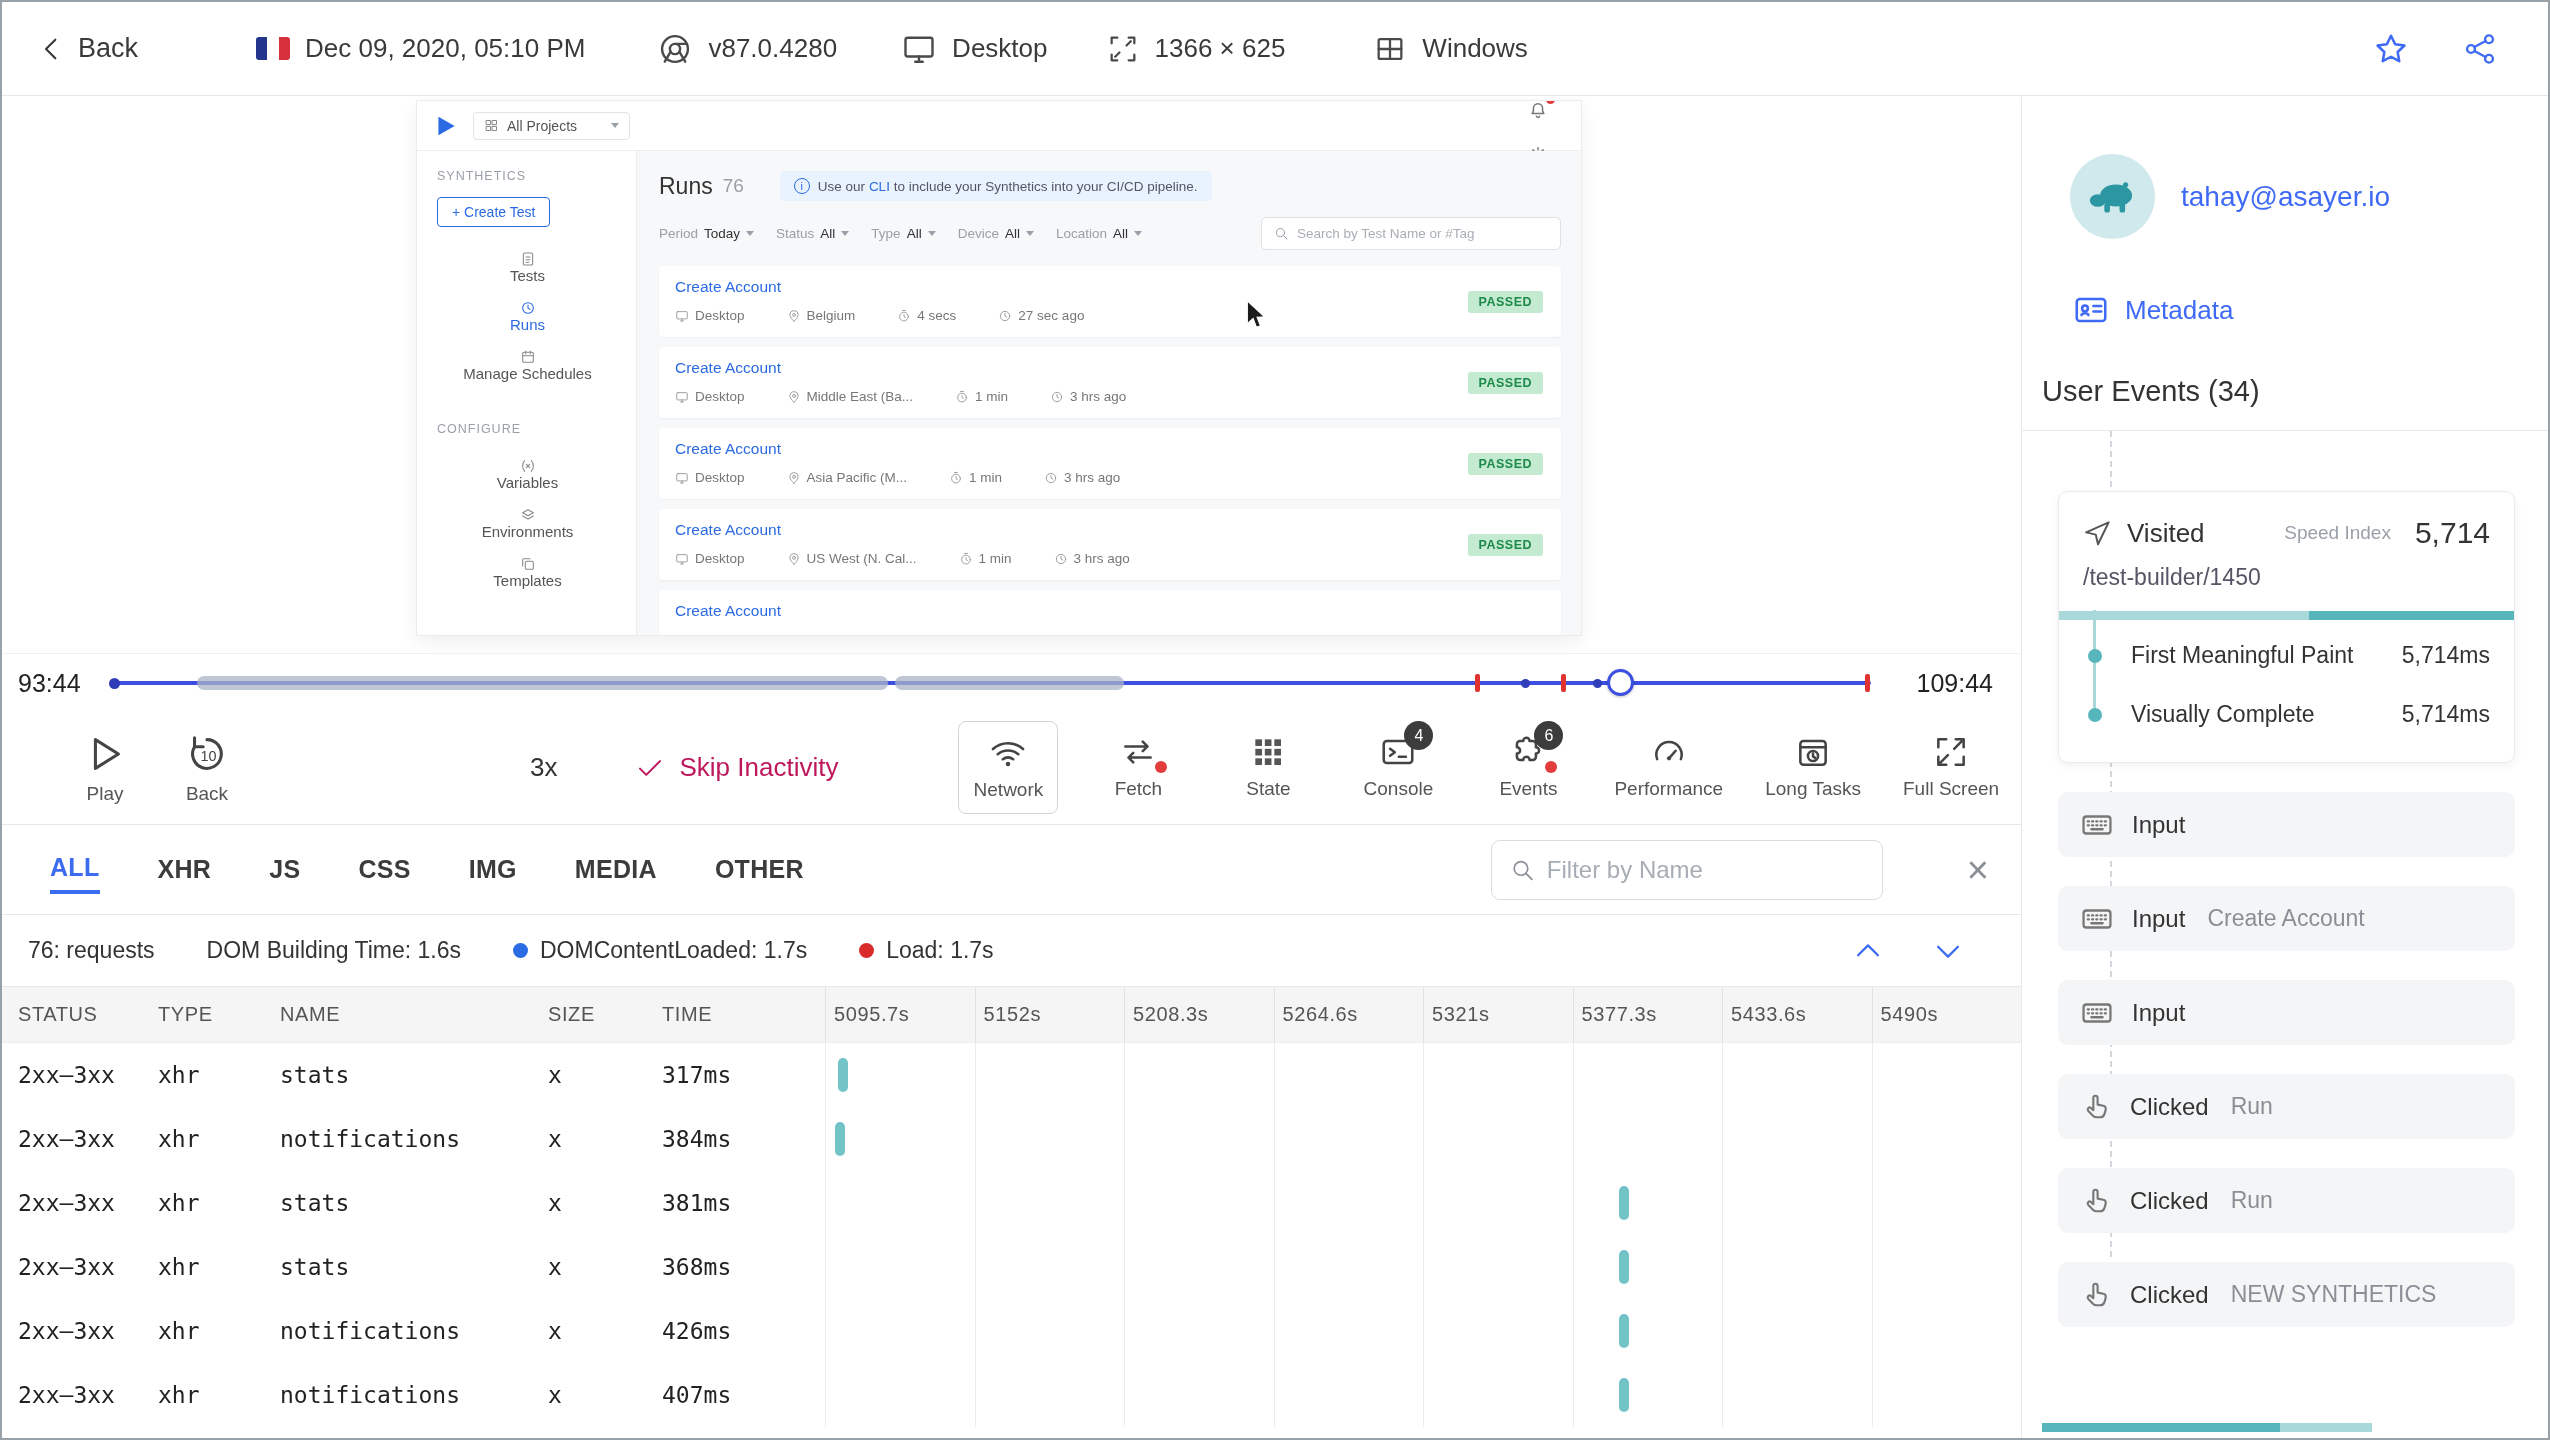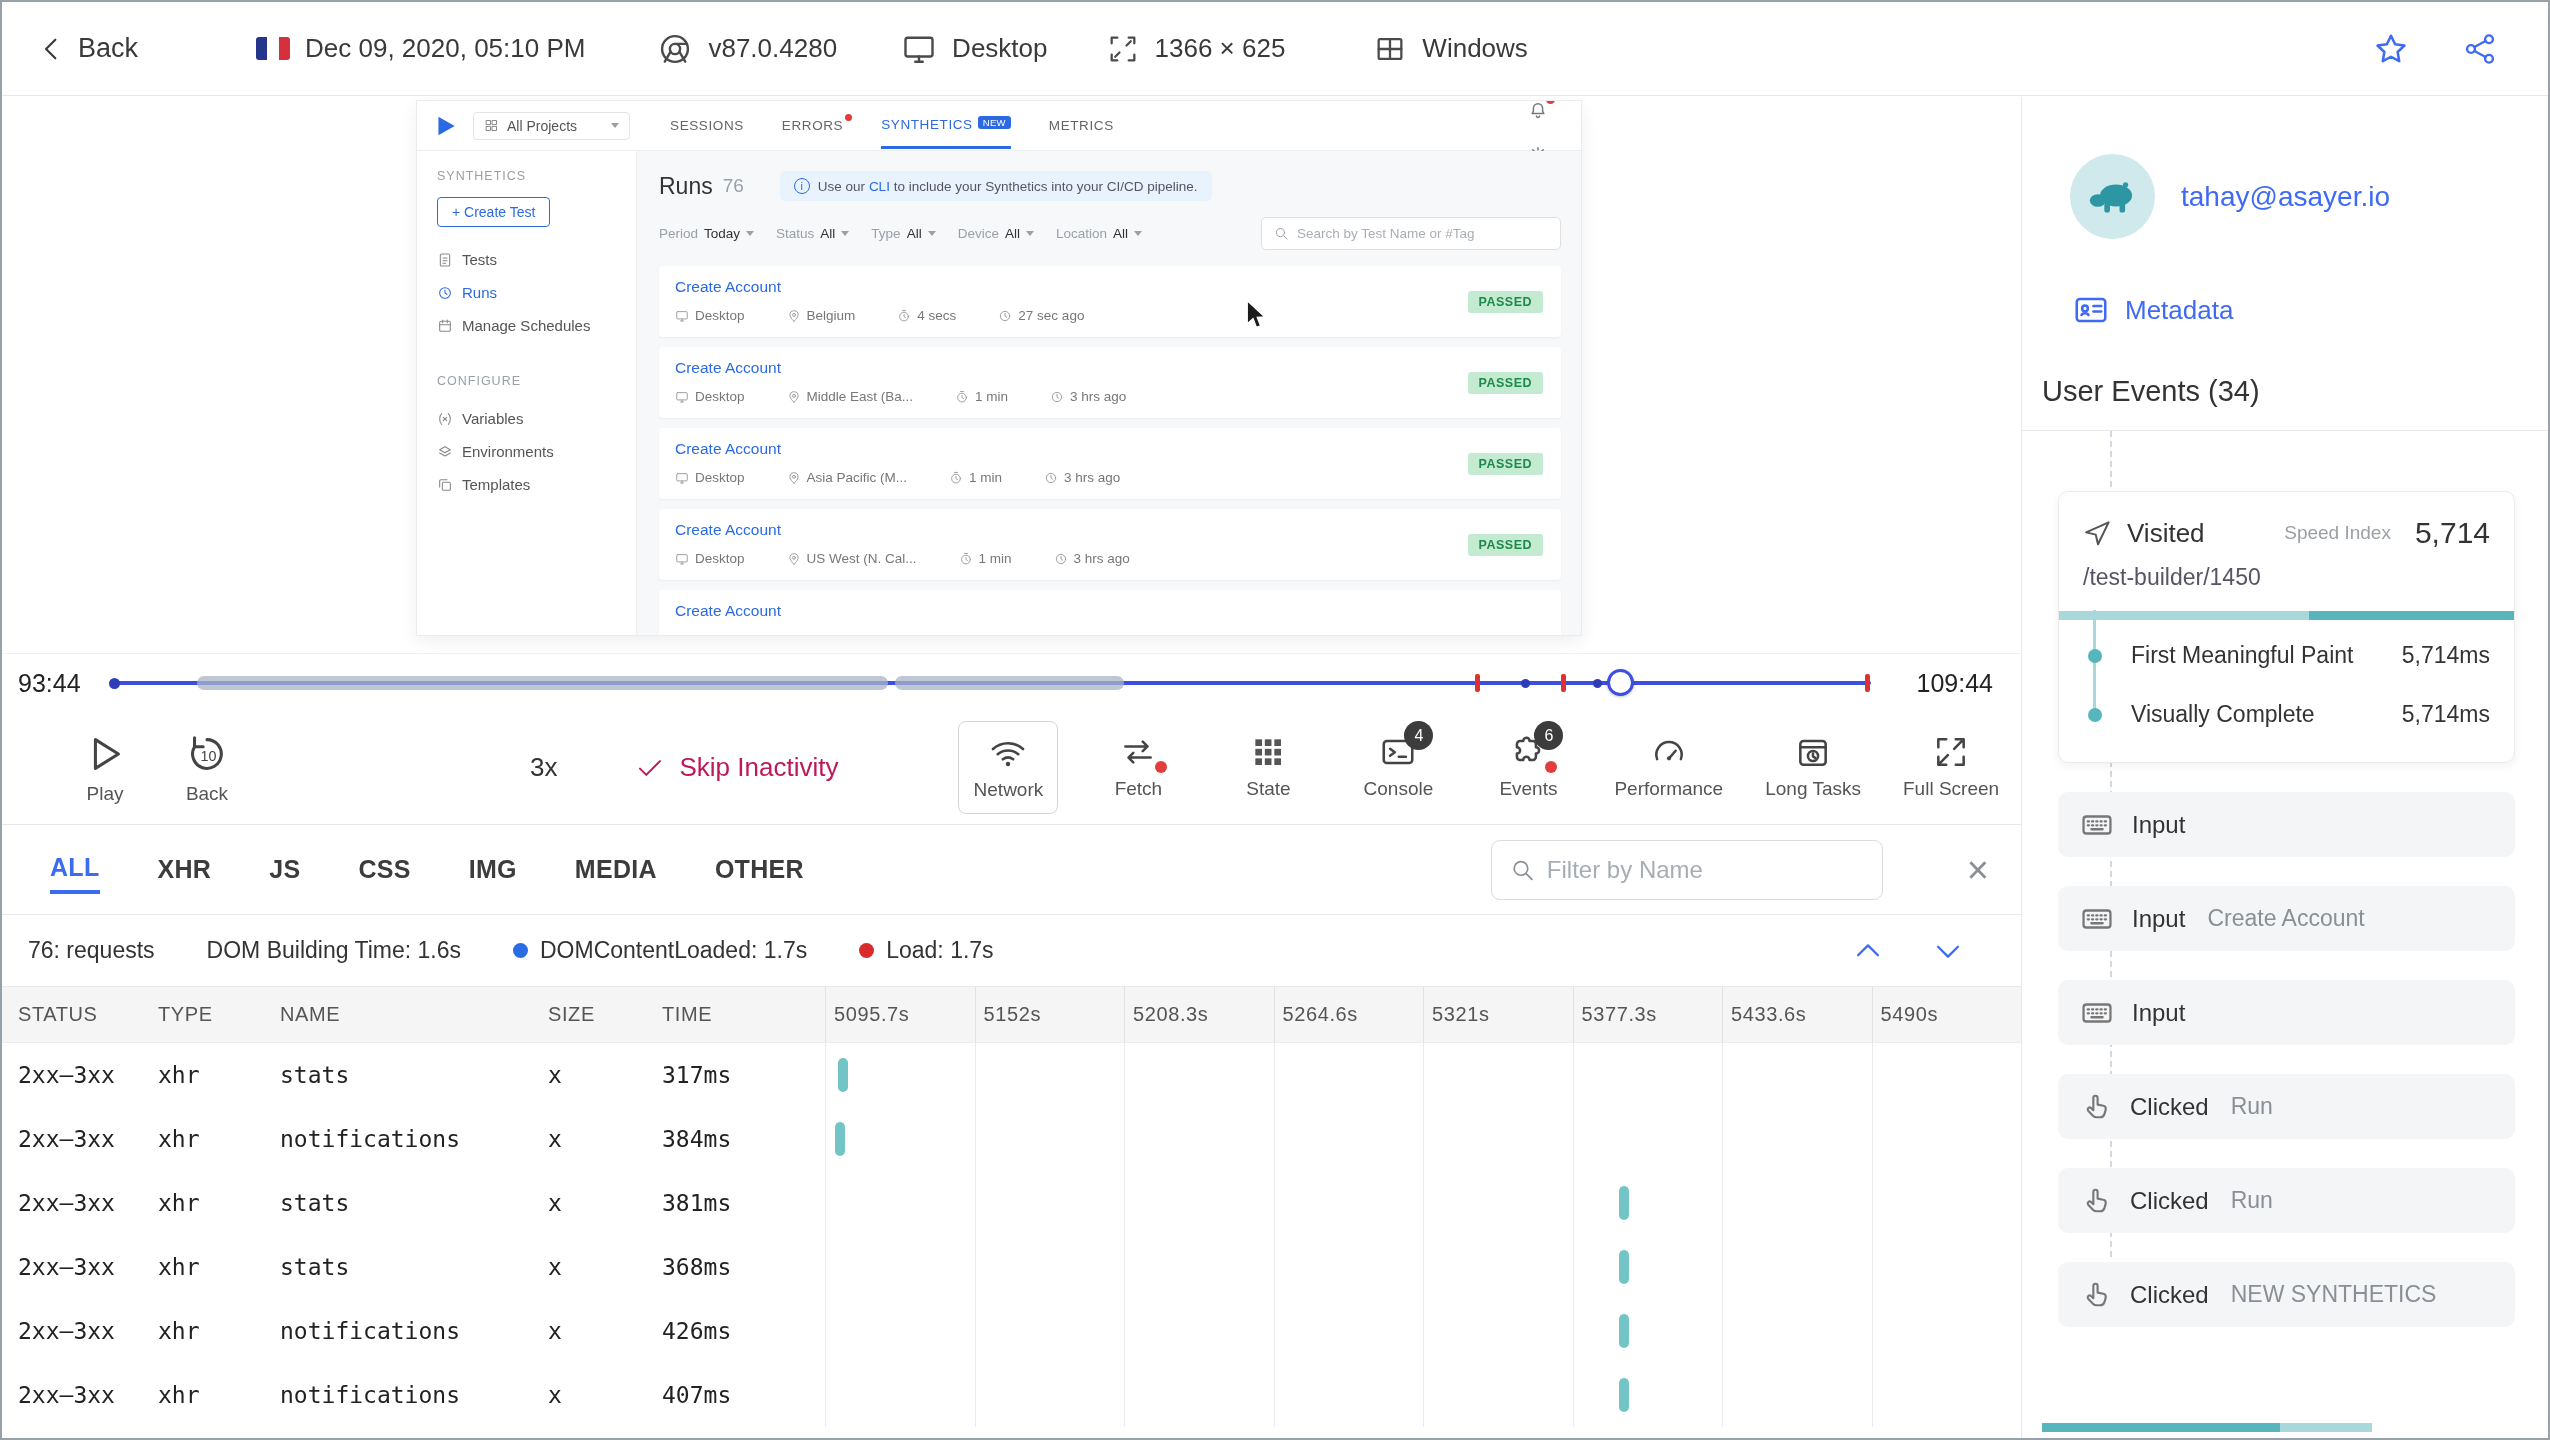--- a/index.html
+++ b/index.html
@@ -40,21 +40,21 @@
   .spin { width:24px; height:24px; border-radius:50%; border:3px solid #ccd9f7; border-top-color:#2b6ae3; transform:rotate(40deg); }
   .nbadge { position:absolute; top:-5px; right:-6px; width:9px; height:9px; border-radius:50%; background:#e23c3c; }
   .ma-user { font-size:13.5px; color:#444; letter-spacing:.4px; }
   .vdots { display:flex; flex-direction:column; gap:3px; }
   .vdots i { width:3.5px; height:3.5px; background:#888; border-radius:50%; }
 
   .ma-body { display:flex; height:484px; }
   .ma-side { width:220px; border-right:1px solid #eee; padding:18px 18px 0 20px; flex:none; }
   .ma-sec { font-size:12.5px; letter-spacing:1px; color:#9aa0a8; margin-bottom:14px; }
   .ma-create { display:inline-block; border:1px solid #2b6ae3; color:#2b6ae3; border-radius:4px; padding:6px 14px; font-size:14px; margin-bottom:16px; }
-  .ma-item { display:flex; align-items:center; gap:9px; font-size:15px; color:#555; padding:8px 0; }
+  .ma-item { display:flex; align-items:center; gap:0; font-size:15px; color:#555; padding:8px 0;flex-direction:column; }
   .ma-item.active { color:#2b6ae3; }
   .ma-content { flex:1; background:#f7f8fa; padding:20px 20px 0 22px; overflow:hidden; }
   .ma-h { display:flex; align-items:center; gap:10px; }
   .ma-title { font-size:23px; color:#333; }
   .ma-count { font-size:19px; color:#9aa0a8; }
   .ma-banner { margin-left:26px; background:#e9f3fd; border-radius:5px; padding:7px 14px; font-size:13.5px; color:#556; display:flex; align-items:center; gap:8px; }
   .ma-banner .cli { color:#2b6ae3; }
   .ma-info-i { width:16px; height:16px; border-radius:50%; border:1.4px solid #2b6ae3; color:#2b6ae3; font-size:11px; display:flex; align-items:center; justify-content:center; flex:none; }
   .ma-filters { display:flex; align-items:center; margin-top:16px; font-size:13.5px; gap:22px; }
   .ma-filter { display:flex; align-items:center; gap:6px; }
@@ -226,26 +226,20 @@
             <svg class="ic" width="15" height="15" viewBox="0 0 24 24" color="#888">
                 <rect x="4" y="4" width="6.5" height="6.5"></rect>
                 <rect x="13.5" y="4" width="6.5" height="6.5"></rect>
                 <rect x="4" y="13.5" width="6.5" height="6.5"></rect>
                 <rect x="13.5" y="13.5" width="6.5" height="6.5"></rect>
               </svg>
 
             <span>All Projects</span>
             <span class="car" style="margin-left:26px"></span>
           </div>
-          <div class="ma-tabs">
-            <span class="ma-tab">SESSIONS</span>
-            <span class="ma-tab"><span>ERRORS</span><span class="rdot"></span></span>
-            <span class="ma-tab active"><span>SYNTHETICS</span><span class="ma-new">NEW</span></span>
-            <span class="ma-tab">METRICS</span>
-          </div>
           <div class="ma-navright">
             <span style="position:relative">
               <svg class="ic" width="22" height="22" viewBox="0 0 24 24">
                   <path d="M5 9V7a2 2 0 0 1 2-2h2a2 2 0 1 1 4 0h2a2 2 0 0 1 2 2v2a2 2 0 1 1 0 4v2a2 2 0 0 1-2 2h-2a2 2 0 1 0-4 0H7a2 2 0 0 1-2-2v-2a2 2 0 1 0 0-4z"></path>
                 </svg>
               <span class="nbadge"></span>
             </span>
             <span class="spin"></span>
             <span style="position:relative">
               <svg class="ic" width="22" height="22" viewBox="0 0 24 24">

